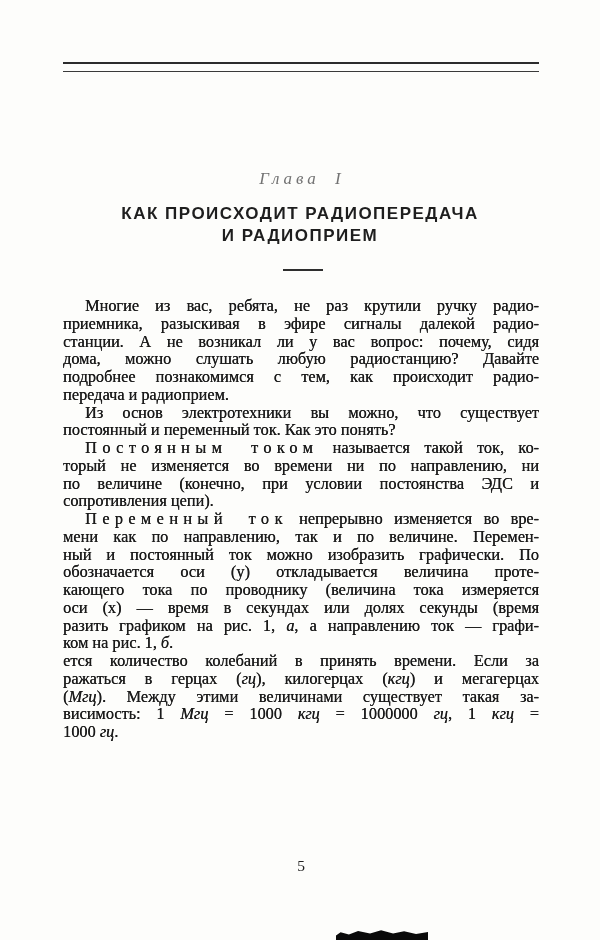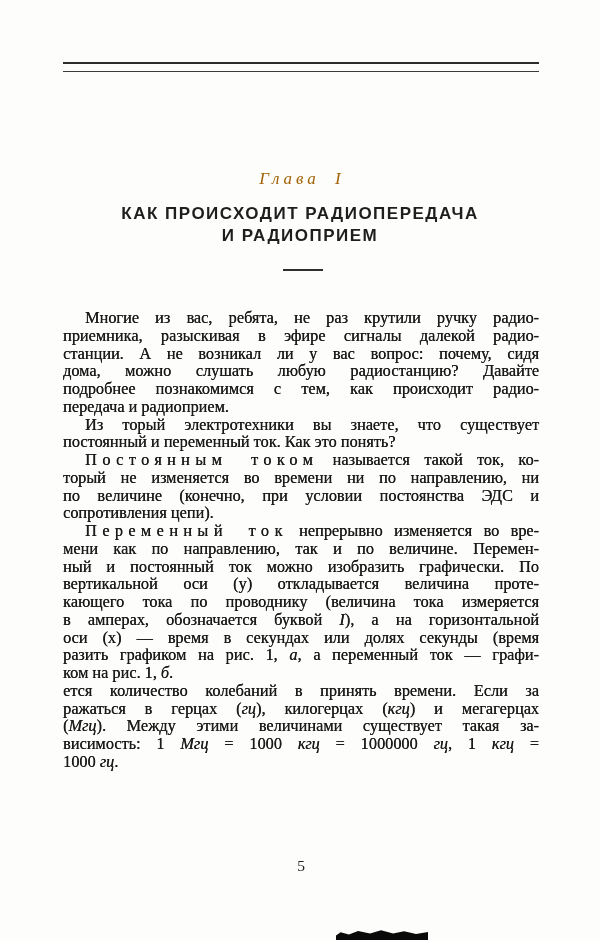--- a/index.html
+++ b/index.html
@@ -23,21 +23,21 @@
   .chapter {
     position: absolute;
     left: 0; right: 0; top: 169px;
     text-align: center;
     font-family: "Liberation Serif", serif;
     font-style: italic;
     font-size: 17px;
     letter-spacing: 4px;
     word-spacing: 7px;
     text-indent: 4px;
-    color: #a16207;
+    color: #737373;
   }
   .title {
     position: absolute;
     left: 0; right: 0; top: 203px;
     text-align: center;
     font-family: "Liberation Sans", sans-serif;
     font-weight: 700;
     font-size: 17px;
     line-height: 22px;
     letter-spacing: 1.5px;
@@ -49,21 +49,20 @@
     width: 40px; height: 2px;
     background: #2e2e2e;
   }
   .body-text {
     position: absolute;
     left: 63px; top: 297px;
     width: 476px;
     font-size: 16.3px;
     line-height: 17.75px;
     text-shadow: 0.25px 0 0 currentColor;
-    margin-top: 12px;
   }
   .line {
     text-align: justify;
     text-align-last: justify;
     white-space: normal;
   }
   .line.last { text-align-last: left; }
   .line.first { text-indent: 22px; }
   .emph-spaced { letter-spacing: 0.33em; word-spacing: 0.25em; }
   .italic { font-style: italic; }
@@ -97,38 +96,37 @@
   <div class="body-text">
       <div>
         <div class="line first"><span>Многие из вас, ребята, не раз крутили ручку радио-</span></div>
         <div class="line"><span>приемника, разыскивая в эфире сигналы далекой радио-</span></div>
         <div class="line"><span>станции. А не возникал ли у вас вопрос: почему, сидя</span></div>
         <div class="line"><span>дома, можно слушать любую радиостанцию? Давайте</span></div>
         <div class="line"><span>подробнее познакомимся с тем, как происходит радио-</span></div>
         <div class="line last"><span>передача и радиоприем.</span></div>
       </div>
       <div>
-        <div class="line first"><span>Из торый электротехники вы знаете, что существует</span></div>
+        <div class="line first"><span>Из основ электротехники вы можно, что существует</span></div>
         <div class="line last"><span>постоянный и переменный ток. Как это понять?</span></div>
       </div>
       <div>
         <div class="line first"><span class="emph-spaced">Постоянным током</span><span> называется такой ток, ко-</span></div>
         <div class="line"><span>торый не изменяется во времени ни по направлению, ни</span></div>
         <div class="line"><span>по величине (конечно, при условии постоянства ЭДС и</span></div>
         <div class="line last"><span>сопротивления цепи).</span></div>
       </div>
       <div>
         <div class="line first"><span class="emph-spaced">Переменный ток</span><span> непрерывно изменяется во вре-</span></div>
         <div class="line"><span>мени как по направлению, так и по величине. Перемен-</span></div>
         <div class="line"><span>ный и постоянный ток можно изобразить графически. По</span></div>
-        <div class="line"><span>вертикальной оси (у) откладывается величина проте-</span></div>
+        <div class="line"><span>обозначается оси (у) откладывается величина проте-</span></div>
         <div class="line"><span>кающего тока по проводнику (величина тока измеряется</span></div>
-        <div class="line"><span>в амперах, обозначается буквой </span><span class="italic">I</span><span>), а на горизонтальной</span></div>
         <div class="line"><span>оси (х) — время в секундах или долях секунды (время</span></div>
-        <div class="line"><span>разить графиком на рис. 1, </span><span class="italic">а</span><span>, а переменный ток — графи-</span></div>
+        <div class="line"><span>разить графиком на рис. 1, </span><span class="italic">а</span><span>, а направлению ток — графи-</span></div>
         <div class="line last"><span>ком на рис. 1, </span><span class="italic">б</span><span>.</span></div>
       </div>
       <div>
         <div class="line"><span>ется количество колебаний в принять времени. Если за</span></div>
         <div class="line"><span>ражаться в герцах (</span><span class="italic">гц</span><span>), килогерцах (</span><span class="italic">кгц</span><span>) и мегагерцах</span></div>
         <div class="line"><span>(</span><span class="italic">Мгц</span><span>). Между этими величинами существует такая за-</span></div>
         <div class="line"><span>висимость: 1 </span><span class="italic">Мгц</span><span> = 1000 </span><span class="italic">кгц</span><span> = 1000000 </span><span class="italic">гц</span><span>, 1 </span><span class="italic">кгц</span><span> =</span></div>
         <div class="line last"><span>1000 </span><span class="italic">гц</span><span>.</span></div>
       </div>
     </div>

